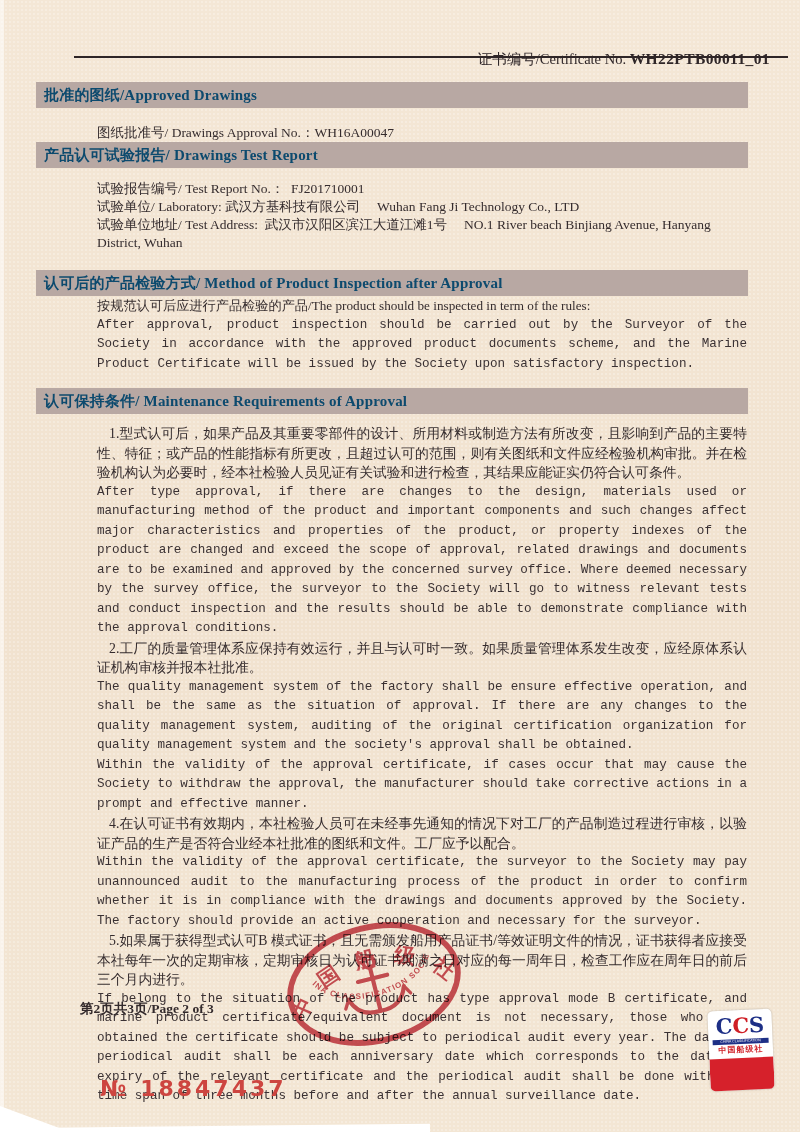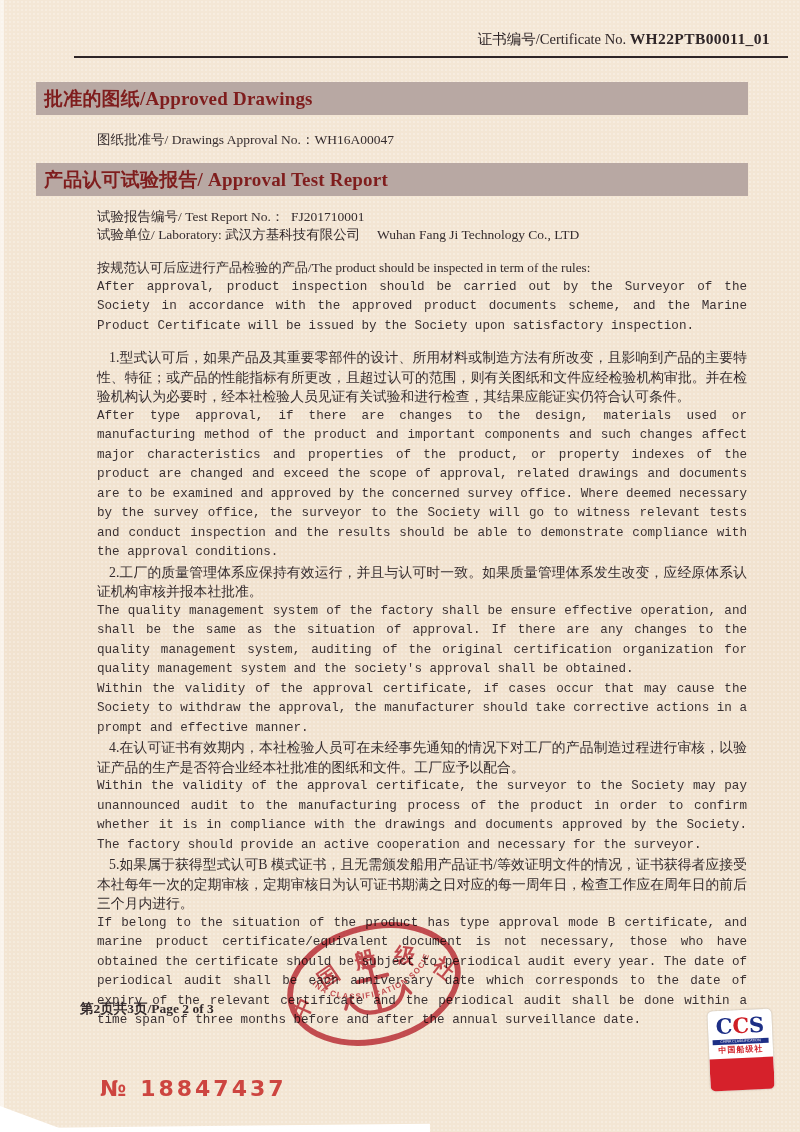--- a/index.html
+++ b/index.html
@@ -7,29 +7,29 @@
     position:relative;width:800px;height:1132px;overflow:hidden;
     background:#f2e4d1;
     background-image:
       radial-gradient(rgba(255,255,255,.25) 1px, transparent 1px),
       linear-gradient(180deg,#f4e7d6 0%, #f1e2cf 55%, #f3e6d4 100%);
     background-size:4px 4px,100% 100%;
     font-family:"Liberation Serif","DejaVu Serif",serif;
     color:#352c2e;
   }
   .certline{
-    position:absolute;top:30px;right:30px;font-size:14.5px;color:#2f2628;
+    position:absolute;top:50px;right:30px;font-size:14.5px;color:#2f2628;
   }
   .certline b{font-size:15.5px;letter-spacing:.4px;}
   .toprule{
     position:absolute;top:56px;left:74px;width:714px;height:2px;background:#2e2527;
   }
   .content{position:absolute;top:82px;left:36px;width:712px;}
   .bar{
-    background:#b8a8a3;color:#7f1d1d;font-weight:bold;font-size:19px;
+    background:#b8a8a3;color:#0c4a6e;font-weight:bold;font-size:15px;
     padding:4px 8px 3px 8px;width:696px;letter-spacing:.2px;
   }
   .block{padding-left:61px;padding-right:2px;}
   .row{font-size:13.5px;line-height:18px;}
   .val{white-space:pre-wrap;}
   .zh{font-size:13.8px;line-height:19.5px;text-align:justify;}
   .en{
     font-family:"Liberation Mono","DejaVu Sans Mono",monospace;
     font-size:12.6px;line-height:19.5px;text-align:justify;color:#3a3133;
   }
@@ -87,35 +87,38 @@
 <body>
 
 <div class="page">
 
   <div class="certline"><span>证书编号/Certificate No. </span><b>WH22PTB00011_01</b></div>
   <div class="toprule"></div>
 
   <div class="content">
 
     <div class="bar"><span>批准的图纸/Approved Drawings</span></div>
-    <div class="block" style="margin-top:16px;margin-bottom:14px;">
+    <div class="block" style="margin-top:16px;margin-bottom:0;">
       <div class="row"><span>图纸批准号/ Drawings Approval No.：</span><span class="val">WH16A00047</span></div>
     </div>
 
-    <div class="bar"><span>产品认可试验报告/ Approval Test Report</span></div>
+    <div class="bar"><span>产品认可试验报告/ Drawings Test Report</span></div>
     <div class="block" style="margin-top:12px;margin-bottom:14px;width:648px;">
       <div class="row"><span>试验报告编号/ Test Report No.：</span><span class="val">  FJ201710001</span></div>
       <div class="row"><span>试验单位/  Laboratory:</span><span class="val"> 武汉方基科技有限公司     Wuhan Fang Ji Technology Co., LTD</span></div>
+      <div class="row"><span>试验单位地址/  Test Address:</span><span class="val">  武汉市汉阳区滨江大道江滩1号     NO.1 River beach Binjiang Avenue, Hanyang District, Wuhan</span></div>
     </div>
 
+    <div class="bar" style="margin-top:18px;"><span>认可后的产品检验方式/ Method of Product Inspection after Approval</span></div>
     <div class="block" style="margin-bottom:12px;width:650px;">
       <div class="mixed">按规范认可后应进行产品检验的产品/The product should be inspected in term of the rules:</div>
       <div class="en">After approval, product inspection should be carried out by the Surveyor of the Society in accordance with the approved product documents scheme, and the Marine Product Certificate will be issued by the Society upon satisfactory inspection.</div>
     </div>
 
+    <div class="bar" style="margin-top:14px;"><span>认可保持条件/ Maintenance Requirements of Approval</span></div>
     <div class="block" style="margin-top:10px;width:650px;">
       <div class="zh m-zh">1.型式认可后，如果产品及其重要零部件的设计、所用材料或制造方法有所改变，且影响到产品的主要特性、特征；或产品的性能指标有所更改，且超过认可的范围，则有关图纸和文件应经检验机构审批。并在检验机构认为必要时，经本社检验人员见证有关试验和进行检查，其结果应能证实仍符合认可条件。</div>
       <div class="en">After type approval, if there are changes to the design, materials used or manufacturing method of the product and important components and such changes affect major characteristics and properties of the product, or property indexes of the product are changed and exceed the scope of approval, related drawings and documents are to be examined and approved by the concerned survey office. Where deemed necessary by the survey office, the surveyor to the Society will go to witness relevant tests and conduct inspection and the results should be able to demonstrate compliance with the approval conditions.</div>
       <div class="zh m-zh">2.工厂的质量管理体系应保持有效运行，并且与认可时一致。如果质量管理体系发生改变，应经原体系认证机构审核并报本社批准。</div>
       <div class="en">The quality management system of the factory shall be ensure effective operation, and shall be the same as the situation of approval. If there are any changes to the quality management system, auditing of the original certification organization for quality management system and the society's approval shall be obtained.</div>
       <div class="en">Within the validity of the approval certificate, if cases occur that may cause the Society to withdraw the approval, the manufacturer should take corrective actions in a prompt and effective manner.</div>
       <div class="zh m-zh">4.在认可证书有效期内，本社检验人员可在未经事先通知的情况下对工厂的产品制造过程进行审核，以验证产品的生产是否符合业经本社批准的图纸和文件。工厂应予以配合。</div>
       <div class="en">Within the validity of the approval certificate, the surveyor to the Society may pay unannounced audit to the manufacturing process of the product in order to confirm whether it is in compliance with the drawings and documents approved by the Society. The factory should provide an active cooperation and necessary for the surveyor.</div>
       <div class="zh m-zh">5.如果属于获得型式认可B 模式证书，且无需颁发船用产品证书/等效证明文件的情况，证书获得者应接受本社每年一次的定期审核，定期审核日为认可证书期满之日对应的每一周年日，检查工作应在周年日的前后三个月内进行。</div>
       <div class="en">If belong to the situation of the product has type approval mode B certificate, and marine product certificate/equivalent document is not necessary, those who have obtained the certificate should be subject to periodical audit every year. The date of periodical audit shall be each anniversary date which corresponds to the date of expiry of the relevant certificate and the periodical audit shall be done within a time span of three months before and after the annual surveillance date.</div>

